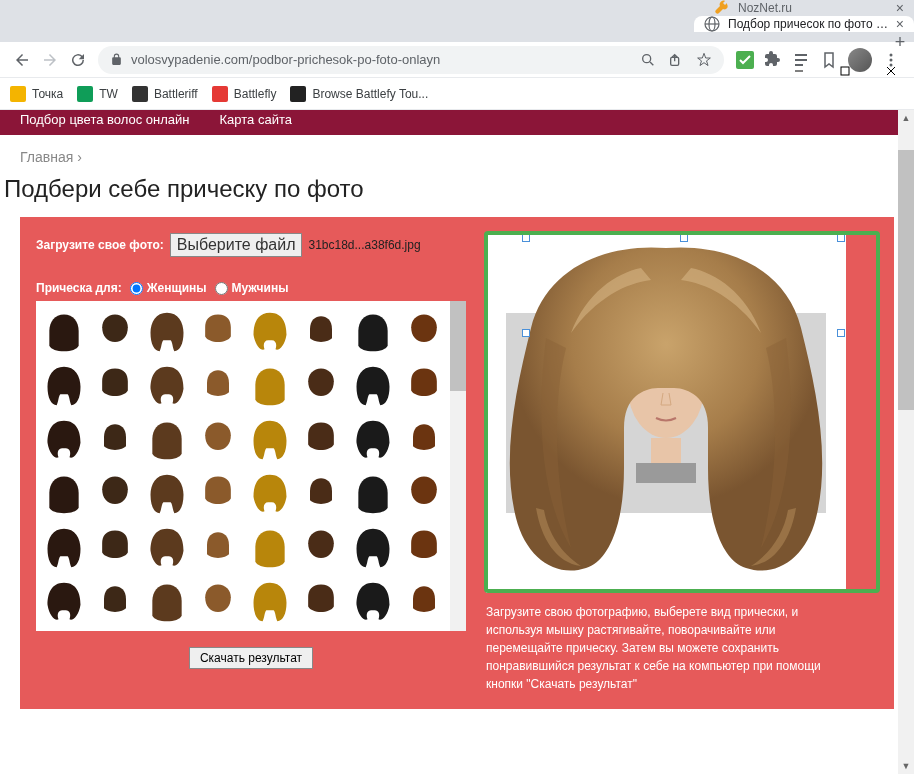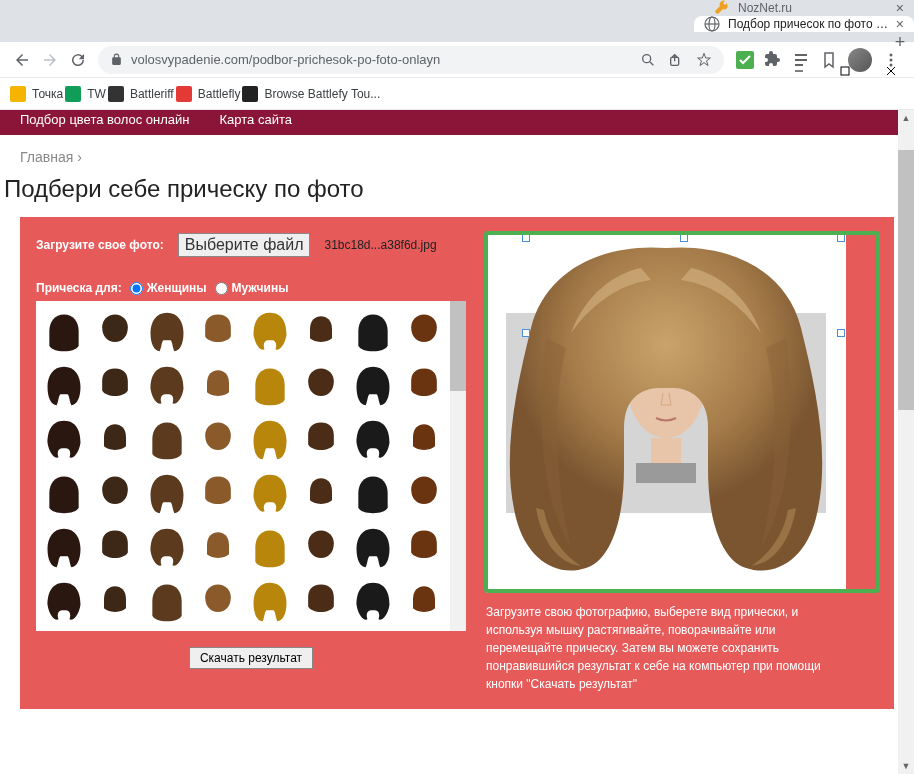--- a/index.html
+++ b/index.html
@@ -20,35 +20,35 @@
 .addressbar { height: 36px; background: #fff; display: flex; align-items: center; padding: 0 8px; gap: 0; border-bottom: 1px solid #e8eaed; }
 .nav-btn { width: 28px; height: 28px; display: flex; align-items: center; justify-content: center; color: #5f6368; border-radius: 50%; }
 .nav-btn.disabled { color: #bdc1c6; }
 .url-box { flex: 1; height: 28px; background: #f1f3f4; border-radius: 14px; display: flex; align-items: center; padding: 0 12px; margin: 0 6px; font-size: 13px; color: #5f6368; }
 .url-box .lock { margin-right: 8px; color: #5f6368; }
 .ext-icons { display: flex; align-items: center; gap: 10px; padding: 0 6px; }
 .ext-icon { width: 18px; height: 18px; }
 .avatar { width: 24px; height: 24px; border-radius: 50%; background: linear-gradient(135deg,#888,#555); }
 
 
-.bookmarks { height: 32px; background: #fff; display: flex; align-items: center; padding: 0 10px; gap: 2px; font-size: 12px; color: #3c4043; border-bottom: 1px solid #e8eaed; }
+.bookmarks { height: 32px; background: #fff; display: flex; align-items: center; padding: 0 10px; gap: 14px; font-size: 12px; color: #3c4043; border-bottom: 1px solid #e8eaed; }
 .bm { display: flex; align-items: center; gap: 6px; }
 .bm-icon { width: 16px; height: 16px; border-radius: 2px; }
 
 
 .page { position: relative; height: calc(774px - 42px - 36px - 32px); overflow: hidden; }
 .topnav { background: #8b1538; color: #fff; padding: 2px 20px 8px; font-size: 13px; }
 .topnav-row { display: flex; gap: 30px; flex-wrap: wrap; }
 .breadcrumb { padding: 14px 20px 6px; font-size: 14px; color: #888; }
 .breadcrumb a { color: #888; text-decoration: none; }
 h1.pagetitle { padding: 4px 4px 14px; font-size: 24px; font-weight: 400; color: #222; }
 
 .main-panel { margin: 0 20px; background: #e65a5a; padding: 16px; display: flex; gap: 20px; position: relative; }
 .left-col { width: 430px; }
-.upload-row { color: #fff; font-size: 12px; font-weight: bold; display: flex; align-items: center; gap: 14px; margin-bottom: 10px; }
+.upload-row { color: #fff; font-size: 12px; font-weight: bold; display: flex; align-items: center; gap: 6px; margin-bottom: 10px; }
 .file-btn { background: #efefef; border: 1px solid #888; padding: 2px 6px; font-size: 16px; color: #333; }
 .filename { color: #222; font-size: 12px; font-weight: normal; }
 .gender-row { color: #fff; font-size: 12px; font-weight: bold; display: flex; align-items: center; gap: 4px; margin-bottom: 6px; margin-top: 24px; }
 .gender-row input { margin-left: 4px; }
 
 .hair-grid { background: #fff; height: 330px; overflow: hidden; position: relative; padding: 4px 18px 4px 4px; }
 .hair-grid .scrollbar { position: absolute; right: 0; top: 0; width: 16px; height: 100%; background: #f1f1f1; }
 .hair-grid .scroll-thumb { position: absolute; right: 0; top: 0; width: 16px; height: 90px; background: #c1c1c1; }
 .hrow { display: flex; justify-content: space-between; margin-bottom: 2px; }
 .hcell { width: 48px; height: 52px; display: flex; align-items: center; justify-content: center; }

